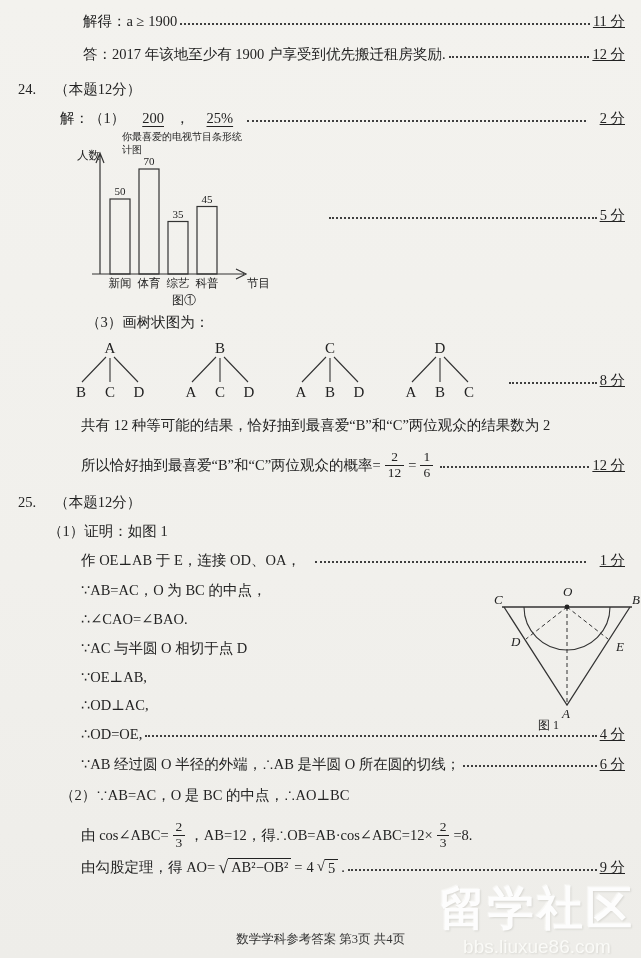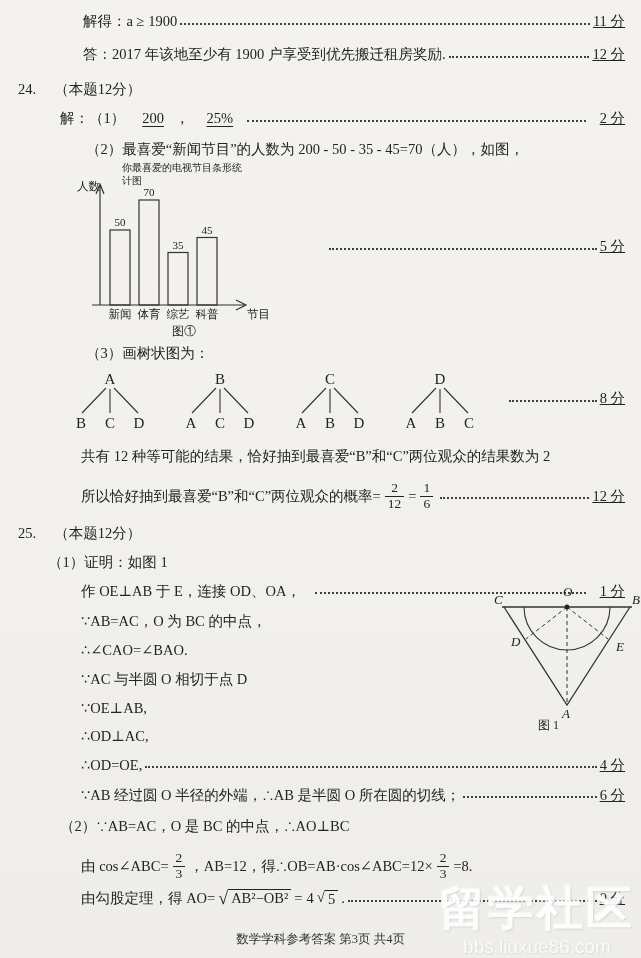--- a/index.html
+++ b/index.html
@@ -30,21 +30,21 @@
   .chart-row{display:flex;align-items:flex-start;margin:2px 0 0 58px;}
   .chart-block{width:250px;}
   .chart-title{width:122px;margin-left:46px;font-size:10px;line-height:1.3;position:relative;z-index:1;margin-bottom:-16px;}
   .chart-caption{font-size:12px;margin:-4px 0 0 96px;}
   .chart-leader{flex:1;display:flex;align-items:flex-start;margin-top:76px;}
   svg text{font-family:"Liberation Serif","DejaVu Serif",serif;fill:#222;}
   
   .trees-row{display:flex;align-items:flex-end;margin:6px 0 0 48px;}
   .trees{display:flex;}
   .trees svg{margin-right:22px;}
-  .trees-leader{flex:1;display:flex;align-items:flex-end;margin-bottom:25px;}
+  .trees-leader{flex:1;display:flex;align-items:flex-end;margin-bottom:12px;}
   
   .figure{position:absolute;left:492px;top:583px;width:150px;}
   .figure text{font-style:italic;font-size:13px;}
   .figure text.cap{font-style:normal;font-size:12px;}
   
   .footer{position:absolute;bottom:10px;left:0;width:100%;text-align:center;font-size:12.5px;color:#333;}
   .watermark{position:absolute;right:6px;bottom:0;text-align:center;pointer-events:none;}
   .wm-title{font-family:"Liberation Sans","DejaVu Sans",sans-serif;font-weight:bold;font-size:46px;letter-spacing:3px;color:#ffffff;opacity:.92;text-shadow:1px 1px 2px #d6d5d0, -1px -1px 1px #fafaf8;}
   .wm-url{font-family:"Liberation Sans","DejaVu Sans",sans-serif;font-size:19px;color:#fbfbf8;opacity:.95;margin-top:-4px;text-shadow:1px 1px 2px #d8d7d2;}
   
@@ -73,23 +73,20 @@
       <span class="qnum">24.</span>
       <span>（本题12分）</span>
     </div>
     <div class="line ml42 mt10">
       <span>解：（1）</span>
       <span class="u gap-l">200</span>
       <span>，</span>
       <span class="u gap-l">25%</span>
       <span class="leader"></span>
       <span class="score">2 分</span>
-    </div>
-    <div class="line ml68 mt12">
-      <span>（2）最喜爱“新闻节目”的人数为 200 - 50 - 35 - 45=70（人），如图，</span>
     </div>
 
     <div class="chart-row">
       <div class="chart-block">
         <div class="chart-title">你最喜爱的电视节目条形统计图</div>
         <svg width="200" height="152" viewBox="0 0 200 152">
             <path d="M24 134 V14 M20 23 L24 13 L28 23" stroke="#333" stroke-width="1.2" fill="none"></path>
             <path d="M16 134 H168 M160 129 L170 134 L160 139" stroke="#333" stroke-width="1.2" fill="none"></path>
             <rect x="34" y="59" width="20" height="75" fill="none" stroke="#333" stroke-width="1.2"></rect>
             <text x="44" y="55" text-anchor="middle" font-size="11">50</text>

